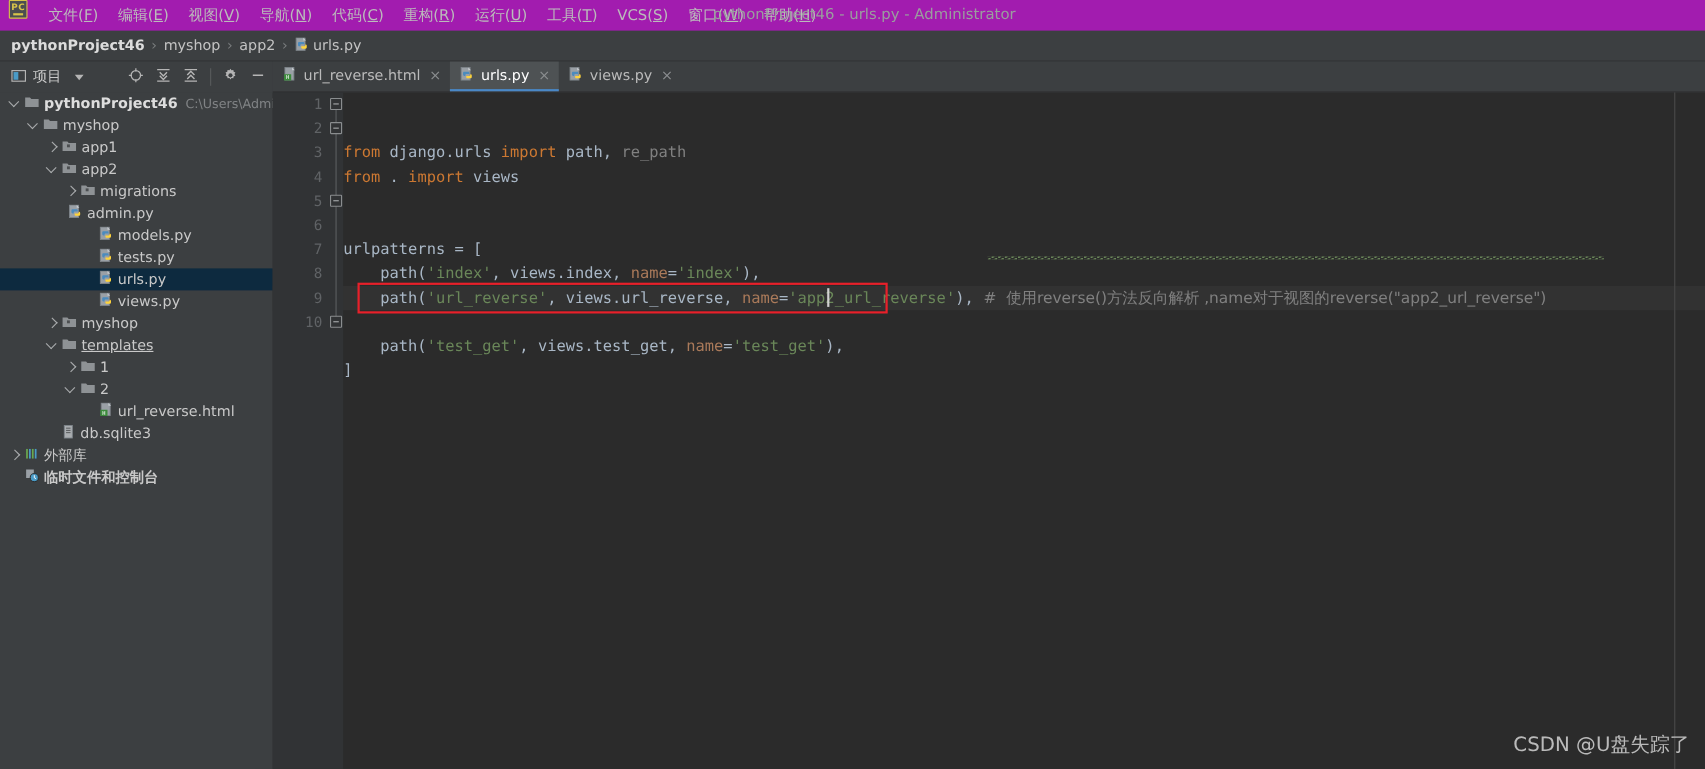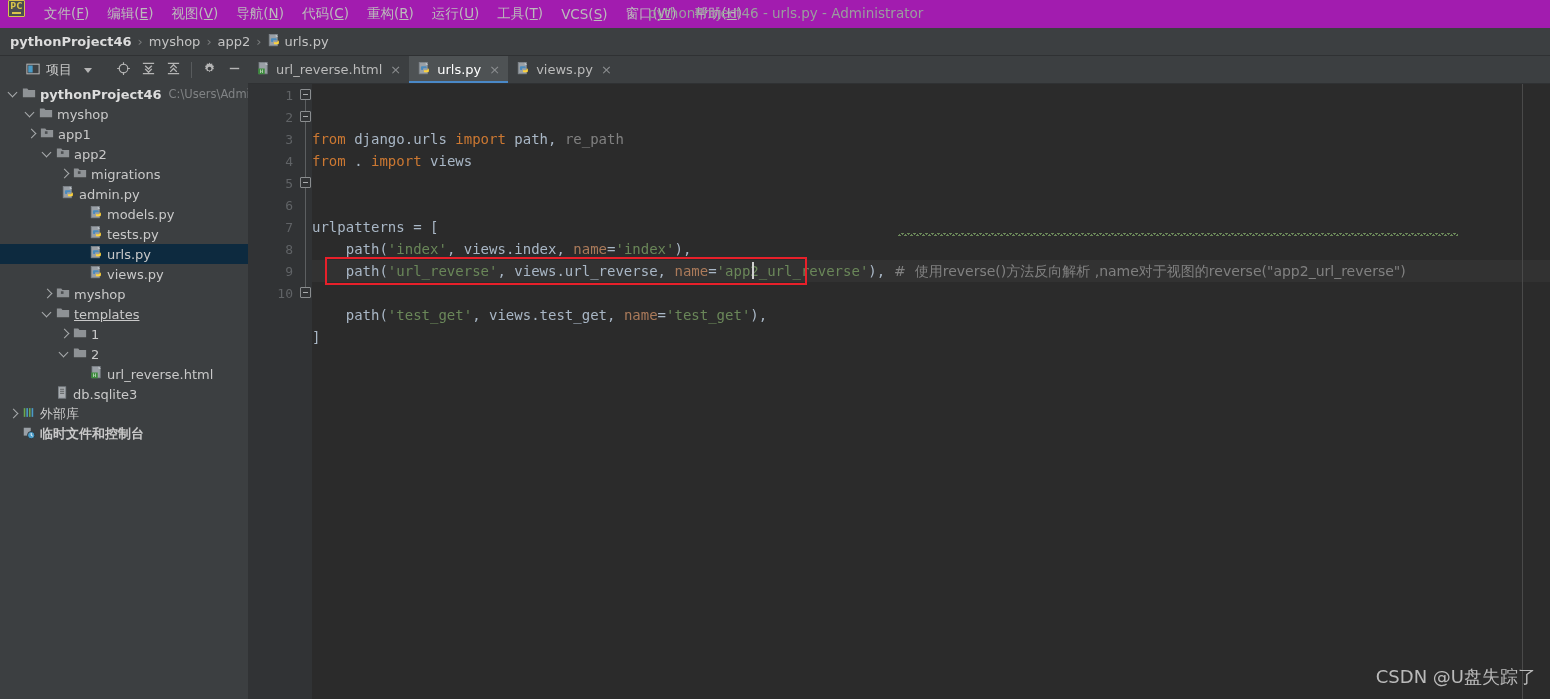--- a/index.html
+++ b/index.html
@@ -44,21 +44,21 @@
   .crumb { color: #c3c3c3; font-size: 13px; white-space: nowrap; }
   .crumb.first { font-weight: bold; color: #dcdcdc; }
   .crumb-sep { color: #7a7d7e; font-size: 13px; margin: 0 6px; }
   .crumb-icon { margin-right: 4px; display: inline-block; vertical-align: -3px; }
 
   
   .toolheader {
     position: absolute; left: 0; top: 56px; width: 248px; height: 28px;
     background: #3c3f41; display: flex; align-items: center;
   }
-  .toolheader .left { display: flex; align-items: center; padding-left: 10px; margin-left: 16px; }
+  .toolheader .left { display: flex; align-items: center; padding-left: 10px; }
   .proj-label { color: #c9c9c9; font-size: 13px; margin-left: 6px; }
   .caret-down {
     width: 0; height: 0; margin-left: 12px;
     border-left: 4.5px solid transparent; border-right: 4.5px solid transparent;
     border-top: 5px solid #b5b5b5;
   }
   .toolheader .right { margin-left: auto; display: flex; align-items: center; padding-right: 6px; gap: 10px; }
   .tb-sep { width: 1px; height: 16px; background: #585b5d; }
 
   
@@ -296,21 +296,21 @@
         <span class="label bold">pythonProject46</span>
         <span class="sub">C:\Users\Adminis</span>
       </div>
       <div class="row" style="padding-left: 25px;">
         <span class="twisty expanded"></span>
         <span class="ico"><svg width="14" height="13" viewBox="0 0 16 14">
             <path d="M1 2.5h5l1.4 1.6H15V12.5H1z" fill="#8e9295"></path>
           </svg></span>
         <span class="label">myshop</span>
       </div>
-      <div class="row" style="padding-left: 26px;">
+      <div class="row" style="padding-left: 42px;">
         <span class="twisty collapsed"></span>
         <span class="ico"><svg width="14" height="13" viewBox="0 0 16 14">
             <path d="M1 2.5h5l1.4 1.6H15V12.5H1z" fill="#8e9295"></path>
             <rect x="5.6" y="5.6" width="3" height="3" fill="#4c4f51"></rect>
           </svg></span>
         <span class="label">app1</span>
       </div>
       <div class="row" style="padding-left: 42px;">
         <span class="twisty expanded"></span>
         <span class="ico"><svg width="14" height="13" viewBox="0 0 16 14">

